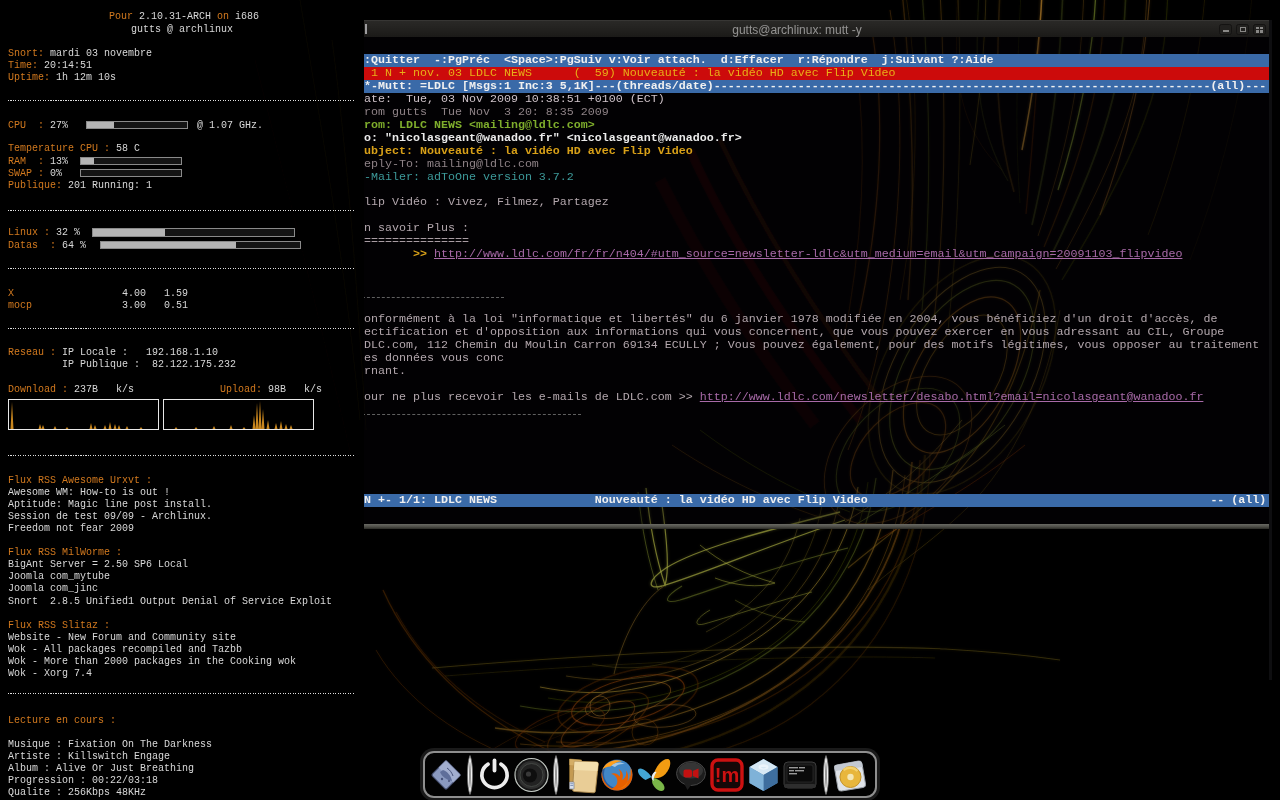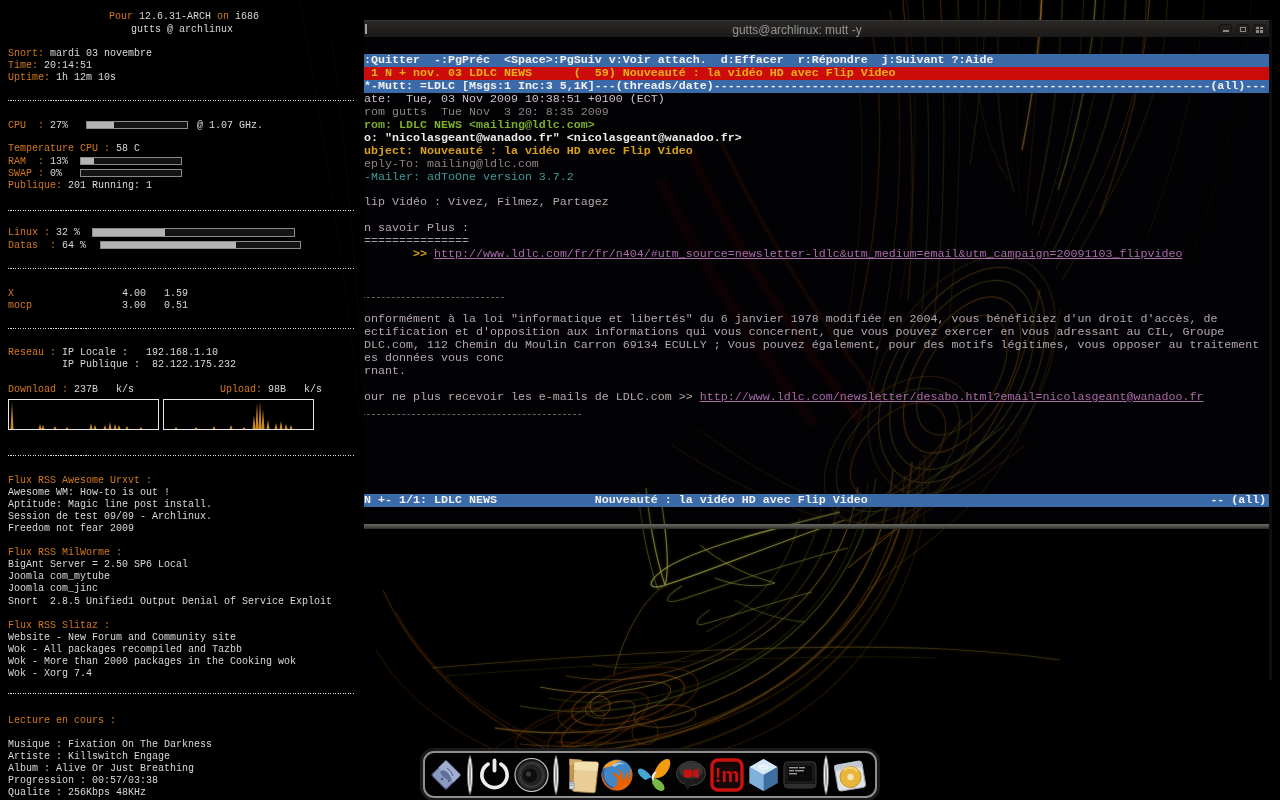--- a/index.html
+++ b/index.html
@@ -23,21 +23,21 @@
 .bcls i:nth-child(3){left:0;bottom:0;}
 .bcls i:nth-child(4){right:0;bottom:0;}
 #tabrow{position:absolute;left:0;top:17px;width:100%;height:17px;background:#1d1d1d;font:11.67px/17px "Liberation Mono",monospace;white-space:pre;}
 .tw{color:#e2e2e2;} .tbr{color:#c8a018;} .tsep{color:#c87830;}
 #tcontent{position:absolute;left:0;top:0;width:100%;height:504px;background:rgba(5,4,8,0.33);}
 .r{position:absolute;left:-7px;font:11.67px/12.95px "Liberation Mono",monospace;white-space:pre;}
 .hbar{position:absolute;left:0;width:905px;height:12.95px;background:#3a6aa8;font:11.67px/12.95px "Liberation Mono",monospace;white-space:pre;}
 .hbar span,.rbar span{margin-left:-7px;display:inline-block;}
 .rbar{position:absolute;left:0;width:905px;height:12.95px;background:#cc0b0b;font:11.67px/12.95px "Liberation Mono",monospace;white-space:pre;}
 .bw{color:#f0f0f0;font-weight:bold;}
-.by{color:#e8b018;font-weight:bold;}
+.by{color:#e8b018;font-weight:normal;}
 .hd{color:#cfc3c9;}
 .dim{color:#8e8286;}
 .grn{color:#7fae2c;font-weight:bold;}
 .whb{color:#ececec;font-weight:bold;}
 .yel{color:#d8a018;font-weight:bold;}
 .cyn{color:#3d9a9a;}
 .bd{color:#b3a7ad;}
 .eq{color:#a89ca2;}
 .url{color:#a86aa8;text-decoration:underline;}
 #tbot{position:absolute;left:0;top:504px;width:100%;height:5px;background:linear-gradient(#6a6a64,#4a4a44 60%,#2a2a26);}
@@ -135,21 +135,21 @@
         <feGaussianBlur stdDeviation="1.6"></feGaussianBlur>
       </filter>
 <filter id="b1" x="-20%" y="-20%" width="140%" height="140%">
         <feGaussianBlur stdDeviation="0.5"></feGaussianBlur>
       </filter>
 </defs>
 <use href="#F" filter="url(#b3)" opacity="0.45"></use>
 <use href="#F" filter="url(#b1)" opacity="0.85"></use>
 </svg>
 <div id="conky">
-    <div class="c" style="left:109px;top:11px"><span class="o">Pour </span><span>12.6.31-ARCH </span><span class="o">on </span><span>i686</span></div>
+    <div class="c" style="left:109px;top:11px"><span class="o">Pour </span><span>2.10.31-ARCH </span><span class="o">on </span><span>i686</span></div>
     <div class="c" style="left:131px;top:23.5px"><span>gutts @ archlinux</span></div>
     <div class="c" style="left:8px;top:47.8px"><span class="o">Snort: </span><span>mardi 03 novembre</span></div>
     <div class="c" style="left:8px;top:59.9px"><span class="o">Time: </span><span>20:14:51</span></div>
     <div class="c" style="left:8px;top:72px"><span class="o">Uptime: </span><span>1h 12m 10s</span></div>
     <div class="c" style="left:8px;top:119.5px"><span class="o">CPU  : </span><span>27%</span></div>
     <div class="c" style="left:197px;top:119.5px"><span>@ 1.07 GHz.</span></div>
     <div class="c" style="left:8px;top:143.4px"><span class="o">Temperature CPU : </span><span>58 C</span></div>
     <div class="c" style="left:8px;top:155.5px"><span class="o">RAM  : </span><span>13%</span></div>
     <div class="c" style="left:8px;top:167.5px"><span class="o">SWAP : </span><span>0%</span></div>
     <div class="c" style="left:8px;top:179.7px"><span class="o">Publique: </span><span>201 Running: 1</span></div>
@@ -177,21 +177,21 @@
     <div class="c" style="left:8px;top:595.5px"><span>Snort  2.8.5 Unified1 Output Denial of Service Exploit</span></div>
     <div class="c" style="left:8px;top:619.5px"><span class="o">Flux RSS Slitaz :</span></div>
     <div class="c" style="left:8px;top:631.5px"><span>Website - New Forum and Community site</span></div>
     <div class="c" style="left:8px;top:643.5px"><span>Wok - All packages recompiled and Tazbb</span></div>
     <div class="c" style="left:8px;top:655.5px"><span>Wok - More than 2000 packages in the Cooking wok</span></div>
     <div class="c" style="left:8px;top:667.5px"><span>Wok - Xorg 7.4</span></div>
     <div class="c" style="left:8px;top:715px"><span class="o">Lecture en cours :</span></div>
     <div class="c" style="left:8px;top:739px"><span>Musique : Fixation On The Darkness</span></div>
     <div class="c" style="left:8px;top:751px"><span>Artiste : Killswitch Engage</span></div>
     <div class="c" style="left:8px;top:763px"><span>Album : Alive Or Just Breathing</span></div>
-    <div class="c" style="left:8px;top:775px"><span>Progression : 00:57/03:38</span></div>
+    <div class="c" style="left:8px;top:775px"><span>Progression : 00:22/03:18</span></div>
     <div class="c" style="left:8px;top:787px"><span>Qualite : 256Kbps 48KHz</span></div>
     <div class="sep" style="top:99.5px"></div>
     <div class="sep" style="top:210px"></div>
     <div class="sep" style="top:267.5px"></div>
     <div class="sep" style="top:328px"></div>
     <div class="sep" style="top:454.5px"></div>
     <div class="sep" style="top:693px"></div>
     <div class="bar" style="left:86px;top:120.5px;width:100px;height:6px">
       <div class="barf" style="width:27px"></div>
     </div>

